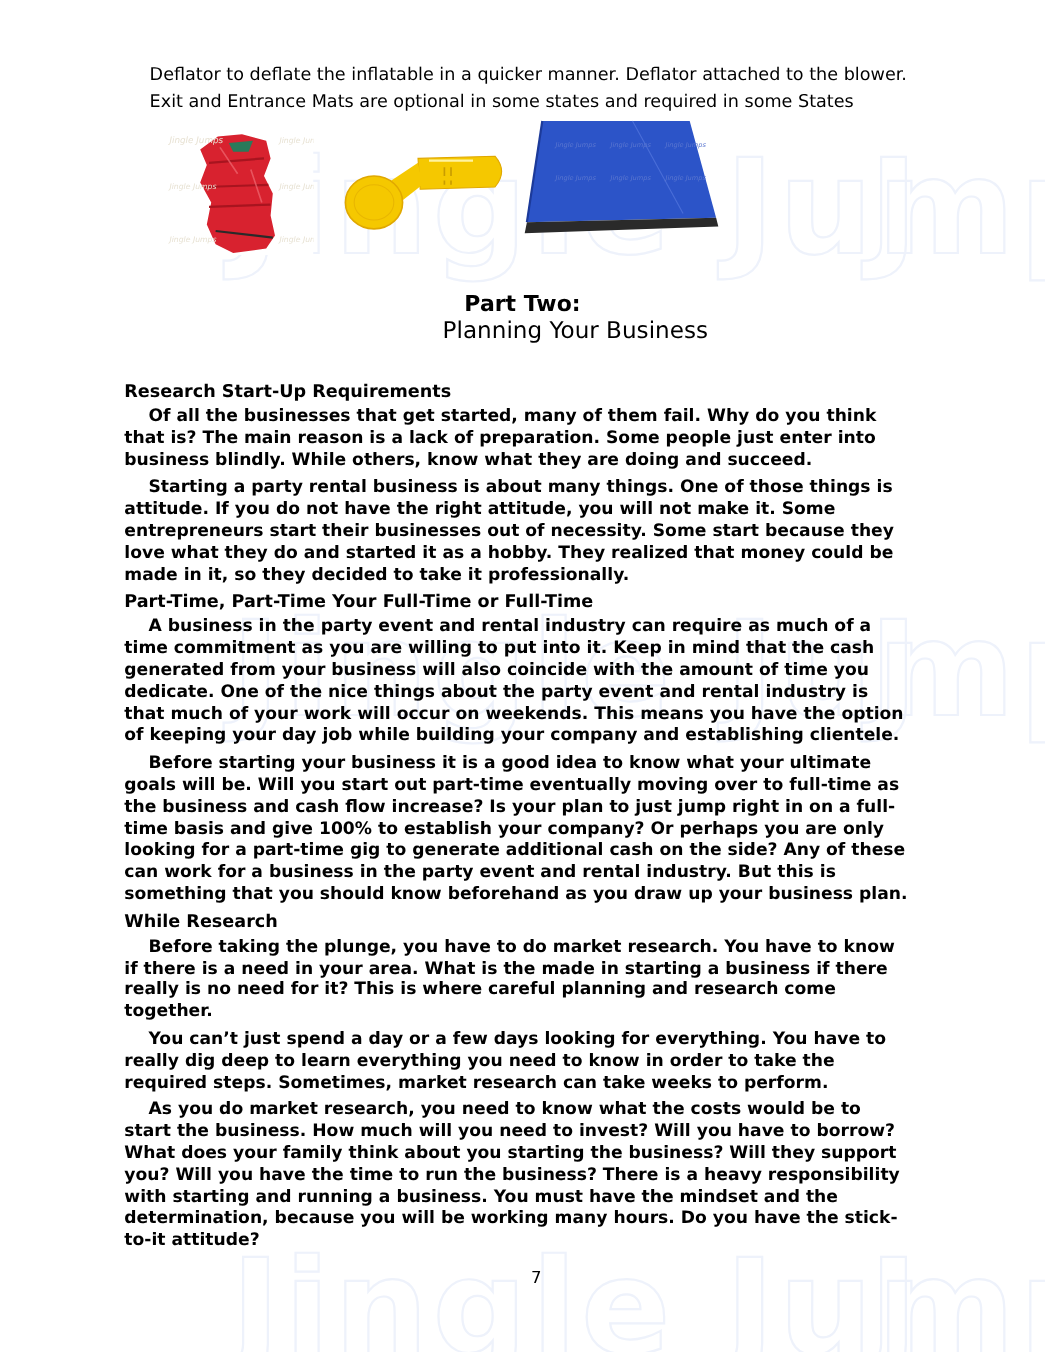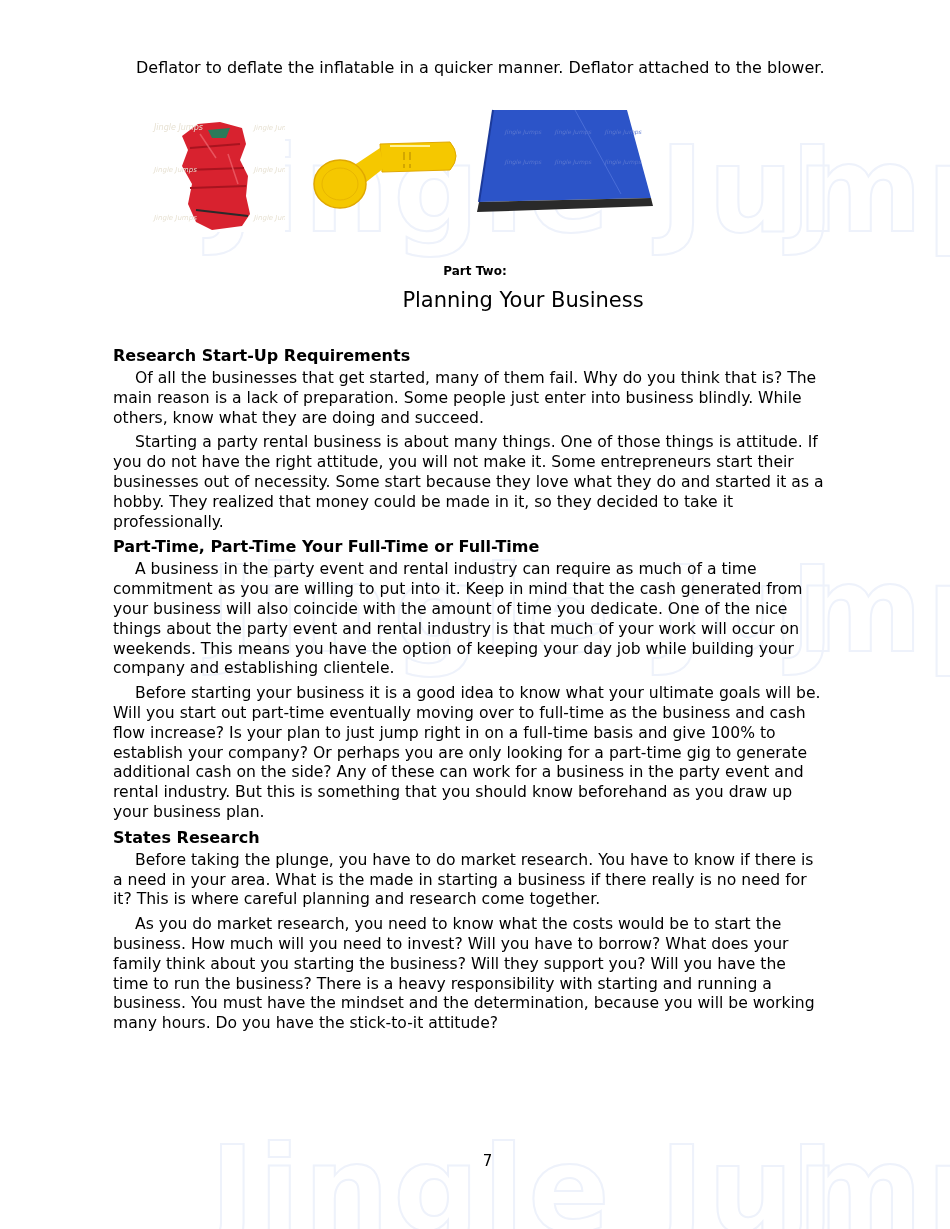--- a/index.html
+++ b/index.html
@@ -4,41 +4,42 @@
 <style>
   html, body { margin: 0; padding: 0; background: #ffffff; }
   body { width: 950px; height: 1229px; position: relative; overflow: hidden; font-family: "DejaVu Sans", sans-serif; color: #000; }
   .watermark { position: absolute; font-family: "DejaVu Sans", sans-serif; font-weight: bold; font-size: 120px; color: transparent; -webkit-text-stroke: 2px #eef2fb; letter-spacing: 4px; white-space: nowrap; pointer-events: none; z-index: 0; }
   .page { position: absolute; left: 0; top: 0; width: 950px; height: 1229px; z-index: 1; border-radius: 10px; }
   .intro { position: absolute; left: 136px; top: 56px; font-size: 16px; line-height: 24px; }
   .intro div { white-space: nowrap; }
   .images { position: absolute; left: 150px; top: 108px; width: 520px; height: 124px; }
   .img { position: absolute; }
   .wm-small { position: absolute; font-size: 8px; font-style: italic; color: #e7e1d2; }
-  .part-label { position: absolute; left: 0; width: 950px; top: 264px; text-align: center; font-weight: bold; font-size: 12px; }
+  .part-label { position: absolute; left: 0; width: 950px; top: 264px; text-align: center; font-weight: bold; font-size: 20px; }
   .part-title { position: absolute; left: 0; width: 950px; top: 288px; text-align: center; font-weight: normal; font-size: 21px; margin-left: 48px; }
   .content { position: absolute; left: 113px; top: 346px; width: 728px; font-size: 15.6px; line-height: 19.8px; }
   .content h3 { font-size: 16px; font-weight: bold; margin: 0 0 3px 0; line-height: 20px; }
-  .content p { margin: 0 16px 5px 0; text-indent: 22px; }
+  .content p { margin: 0 16px 5px 0; text-indent: 22px; font-weight: bold; }
   .pagenum { position: absolute; left: 0; width: 975px; text-align: center; top: 1152px; font-size: 15px; }
 </style>
 </head>
 <body>
 
 <div class="watermark" style="left:210px; top:120px;">Jingle Jumps</div>
 <div class="watermark" style="left:210px; top:540px;">Jingle Jumps</div>
 <div class="watermark" style="left:210px; top:1120px;">Jingle Jumps</div>
 <div class="watermark" style="left:790px; top:120px;">J</div>
 <div class="watermark" style="left:790px; top:540px;">J</div>
 <div class="watermark" style="left:790px; top:1120px;">J</div>
 
 <div class="page">
 
   <div class="intro">
     <div>Deflator to deflate the inflatable in a quicker manner. Deflator attached to the blower.</div>
+    <div>Exit and Entrance Mats are optional in some states and required in some States</div>
   </div>
 
   <div class="images">
 
     <svg class="img" style="left:0; top:6px;" width="135" height="118" viewBox="0 0 135 118">
       <rect width="135" height="118" fill="#ffffff"></rect>
       <path d="M32 22 L48 10 L70 8 L92 14 L96 30 L90 46 L98 62 L96 82 L100 100 L92 112 L62 116 L46 108 L38 90 L42 70 L32 52 L38 36 Z" fill="#d8222f"></path>
       <path d="M40 34 L90 30 M36 56 L94 54 M40 74 L96 72" stroke="#a8141f" stroke-width="2" fill="none"></path>
       <path d="M46 96 L98 102" stroke="#2a2a2a" stroke-width="2" fill="none"></path>
       <path d="M58 16 L80 14 L76 24 L62 24 Z" fill="#2a7a5a"></path>
@@ -79,19 +80,20 @@
 
   <div class="content">
     <h3>Research Start-Up Requirements</h3>
     <p>Of all the businesses that get started, many of them fail. Why do you think that is? The main reason is a lack of preparation. Some people just enter into business blindly. While others, know what they are doing and succeed.</p>
     <p>Starting a party rental business is about many things. One of those things is attitude. If you do not have the right attitude, you will not make it. Some entrepreneurs start their businesses out of necessity. Some start because they love what they do and started it as a hobby. They realized that money could be made in it, so they decided to take it professionally.</p>
 
     <h3>Part-Time, Part-Time Your Full-Time or Full-Time</h3>
     <p>A business in the party event and rental industry can require as much of a time commitment as you are willing to put into it.  Keep in mind that the cash generated from your business will also coincide with the amount of time you dedicate.  One of the nice things about the party event and rental industry is that much of your work will occur on weekends.  This means you have the option of keeping your day job while building your company and establishing clientele.</p>
     <p>Before starting your business it is a good idea to know what your ultimate goals will be.  Will you start out part-time eventually moving over to full-time as the business and cash flow increase?  Is your plan to just jump right in on a full-time basis and give 100% to establish your company?  Or perhaps you are only looking for a part-time gig to generate additional cash on the side?  Any of these can work for a business in the party event and rental industry.  But this is something that you should know beforehand as you draw up your business plan.</p>
 
-    <h3>States Research</h3>
+    <h3>While Research</h3>
     <p>Before taking the plunge, you have to do market research. You have to know if there is a need in your area. What is the made in starting a business if there really is no need for it? This is where careful planning and research come together.</p>
+    <p>You can’t just spend a day or a few days looking for everything. You have to really dig deep to learn everything you need to know in order to take the required steps. Sometimes, market research can take weeks to perform.</p>
     <p>As you do market research, you need to know what the costs would be to start the business. How much will you need to invest? Will you have to borrow? What does your family think about you starting the business? Will they support you? Will you have the time to run the business? There is a heavy responsibility with starting and running a business. You must have the mindset and the determination, because you will be working many hours. Do you have the stick-to-it attitude?</p>
   </div>
 
   <div class="pagenum">7</div>
 </div>
 
 </body></html>

